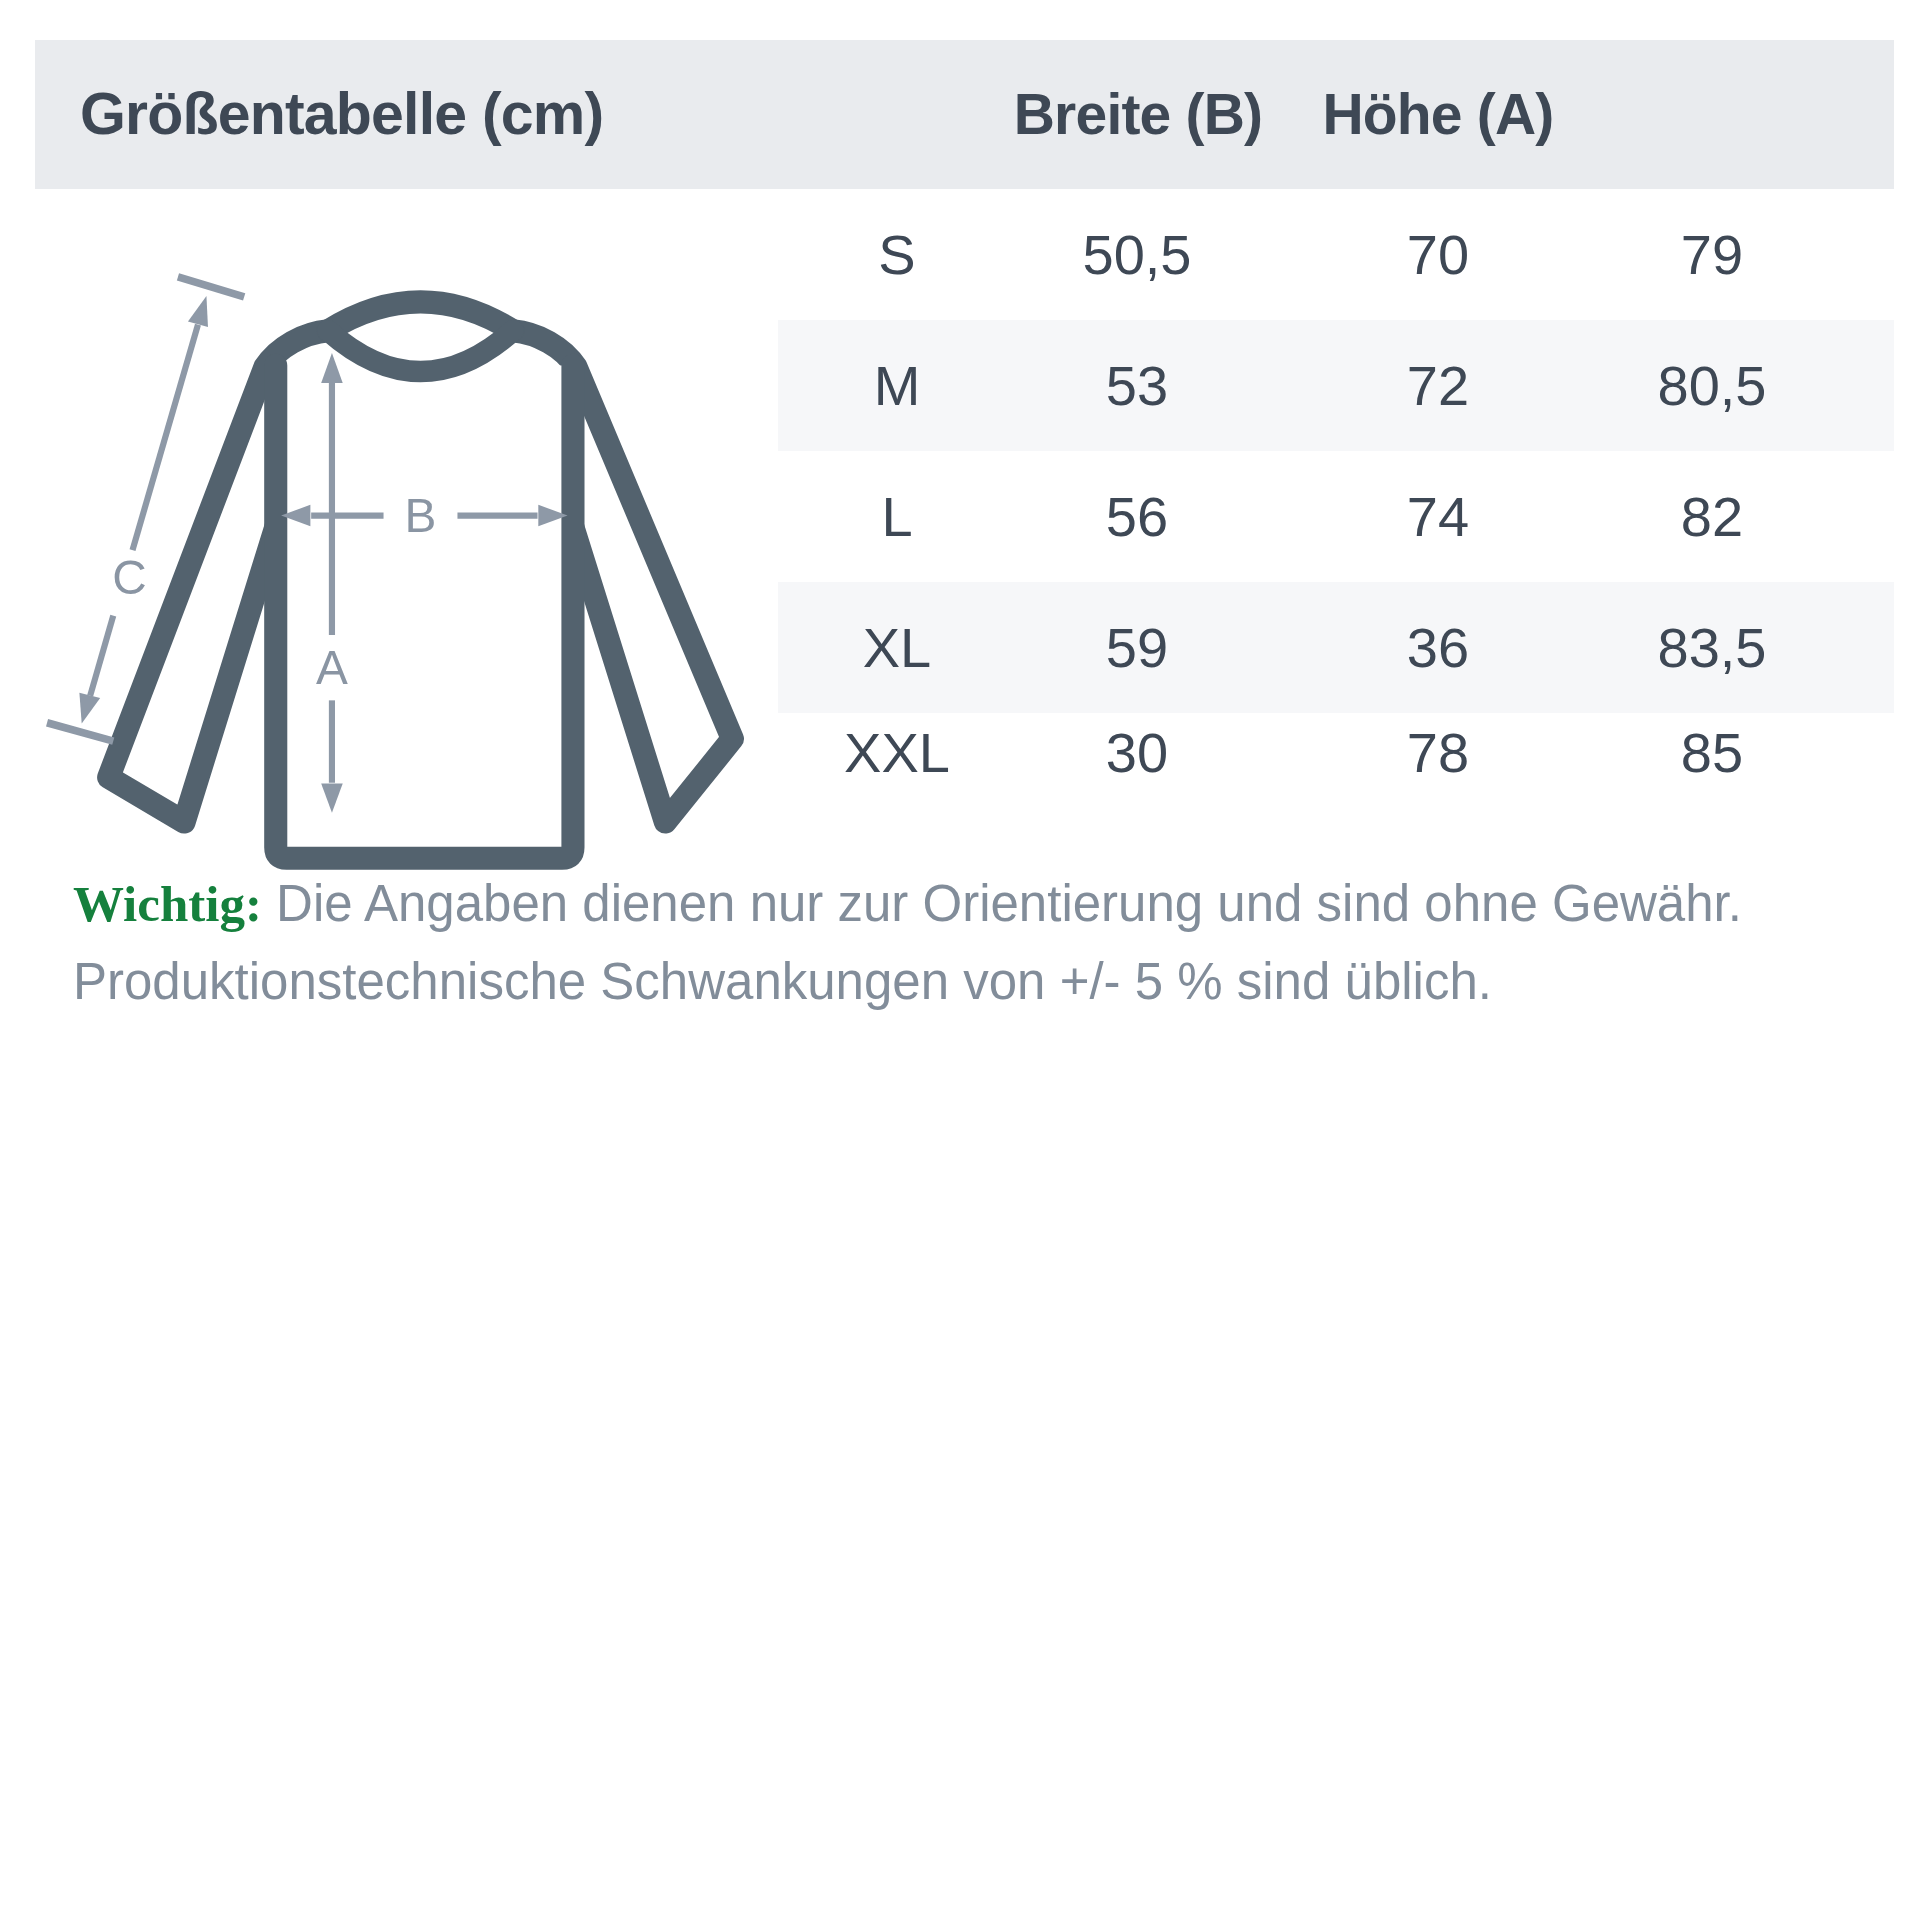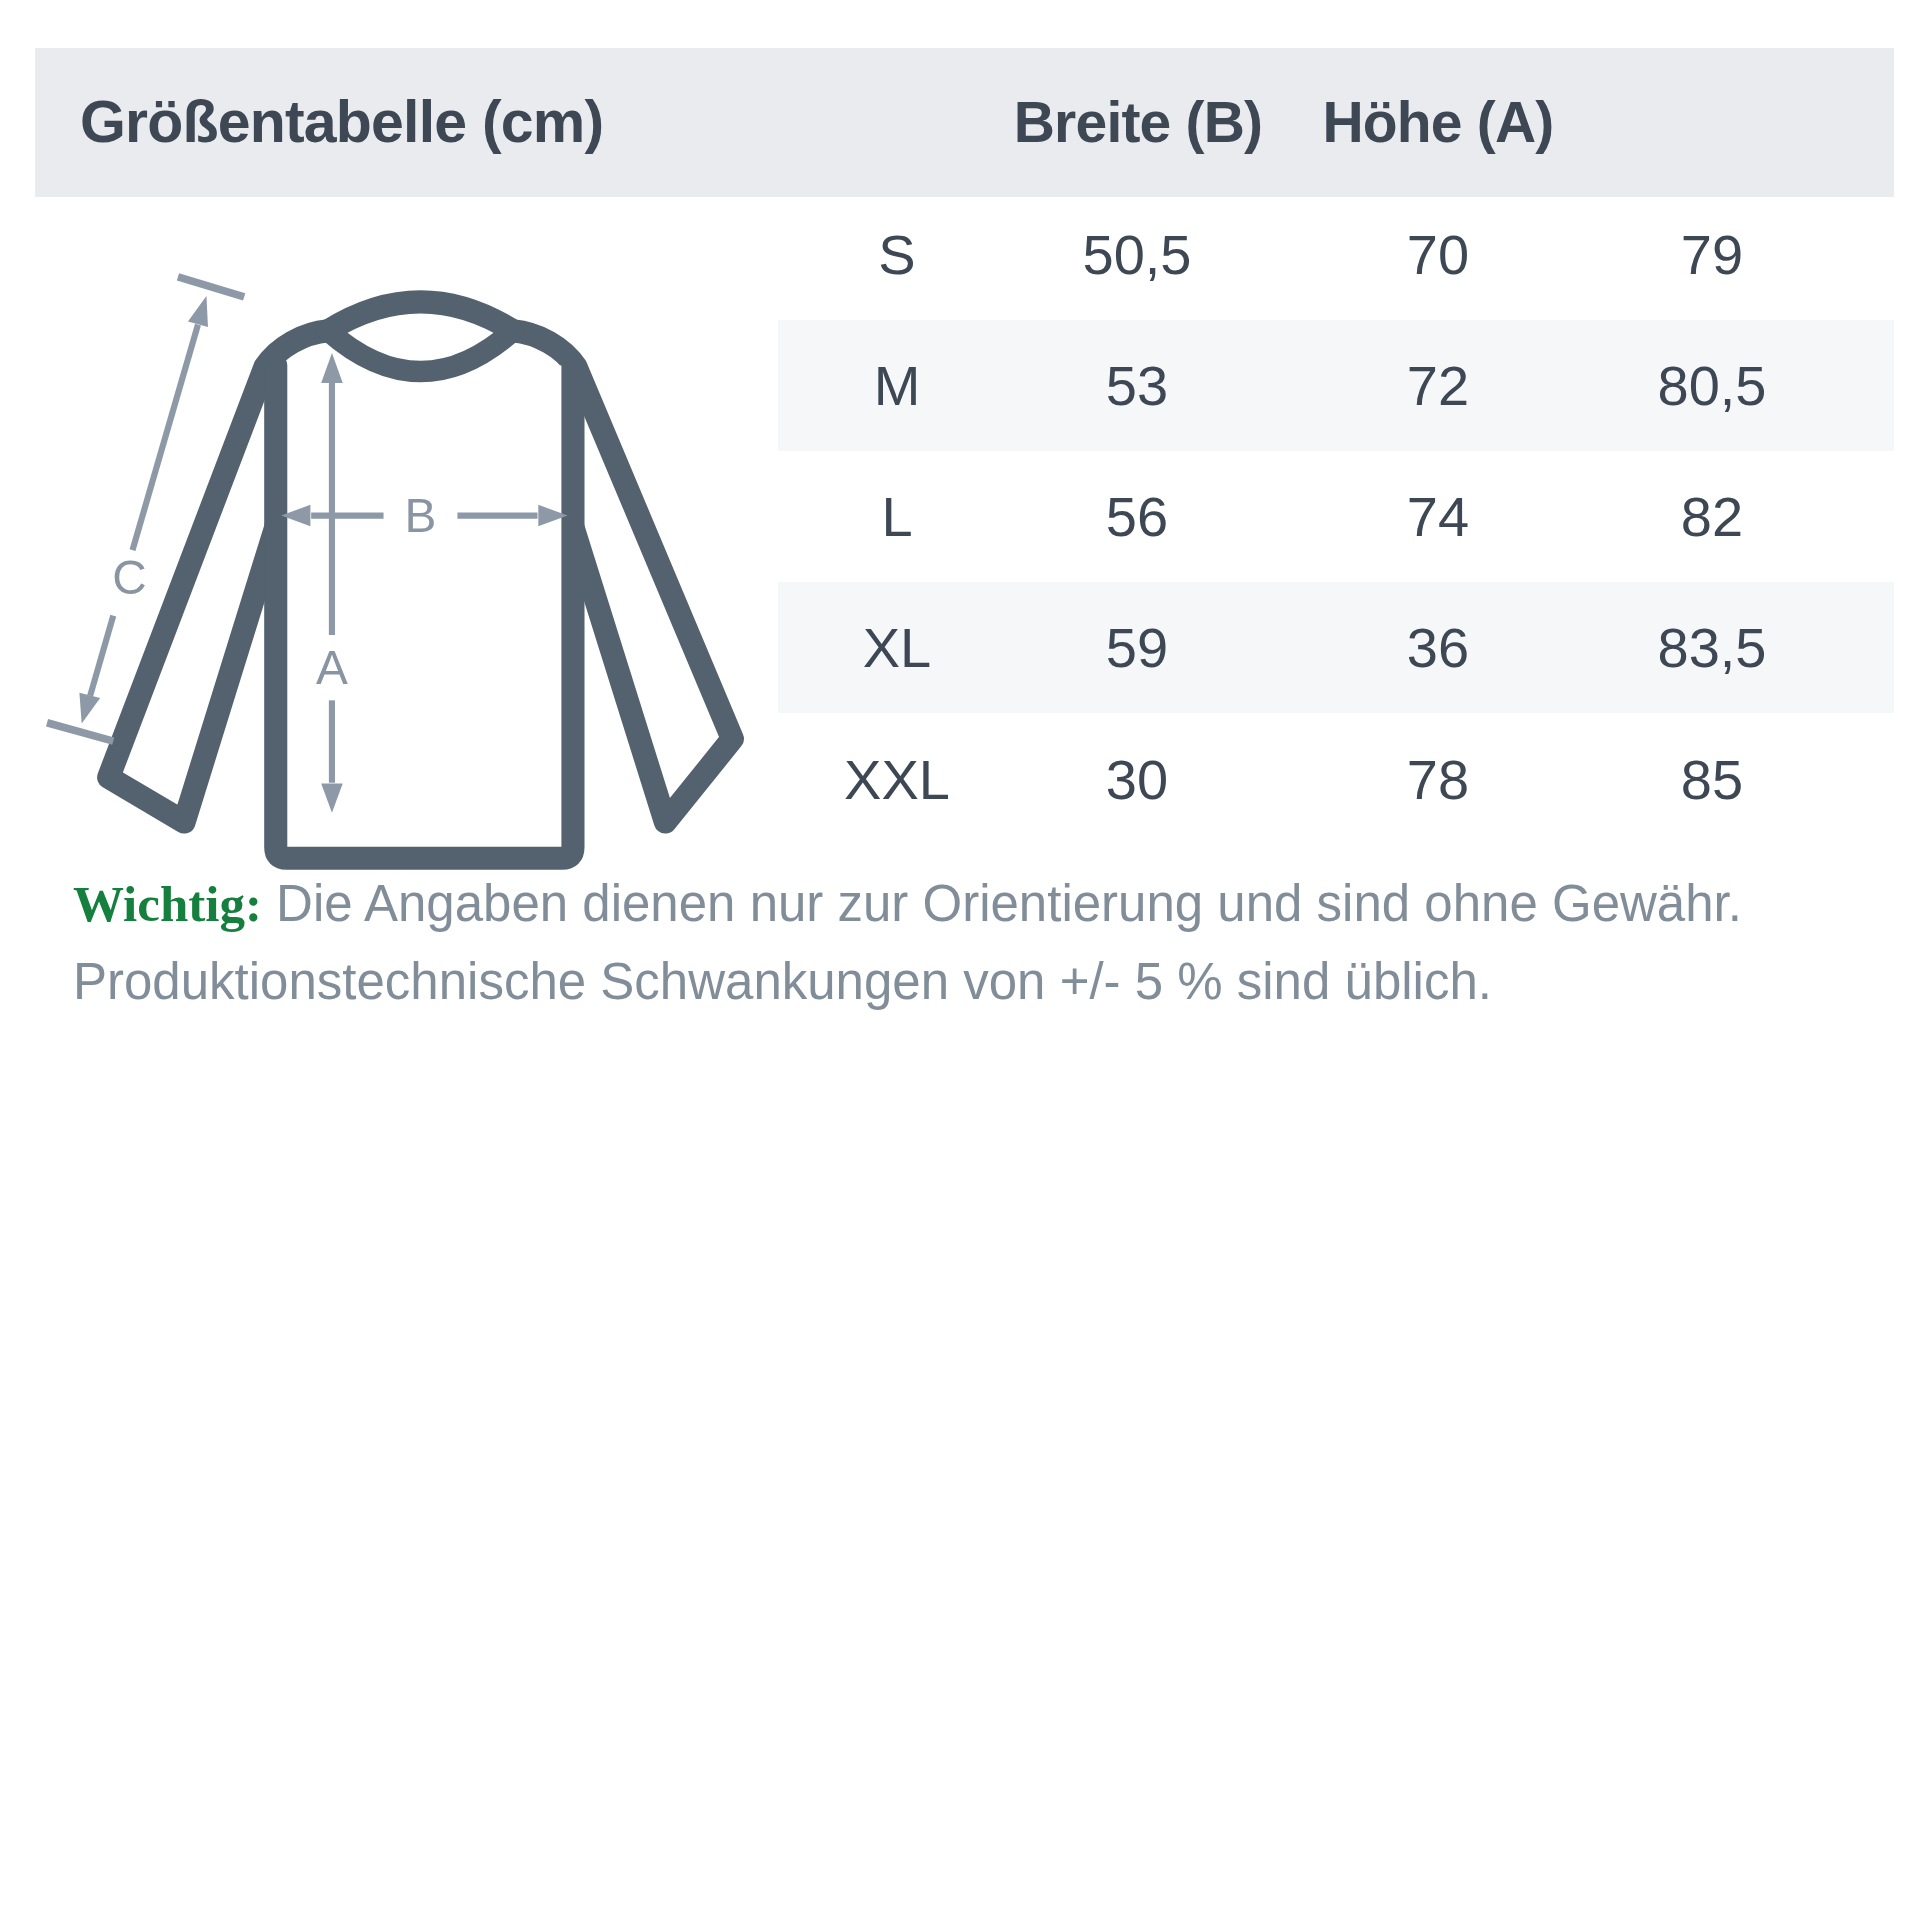--- a/index.html
+++ b/index.html
@@ -1,21 +1,21 @@
 <!DOCTYPE html>
 <html style="font-size:12.3px"><head>
 <meta charset="utf-8">
 <style>
   html,body{margin:0;padding:0;background:#ffffff;}
   .canvas{
     position:relative;width:1926px;height:1926px;background:#ffffff;
     font-family:"Liberation Sans",sans-serif;overflow:hidden;
   }
   .header-bar{
-    position:absolute;left:35px;top:48px;width:1859px;height:149px;
+    position:absolute;left:35px;top:40px;width:1859px;height:149px;
     background:#e9ebee;
   }
   .page-title{
     position:absolute;left:45px;top:0;height:149px;line-height:149px;
     font-size:59px;font-weight:bold;color:#3e4855;letter-spacing:-0.8px;white-space:nowrap;
   }
   .col-head{
     position:absolute;top:0;height:124px;line-height:149px;
     font-size:57px;font-weight:bold;color:#3e4855;letter-spacing:-0.8px;
     transform:translateX(-50%);white-space:nowrap;
@@ -72,21 +72,21 @@
     <div class="cell c1">56</div>
     <div class="cell c2">74</div>
     <div class="cell c3">82</div>
   </div>
   <div class="size-row striped" style="top:582px">
     <div class="cell c0">XL</div>
     <div class="cell c1">59</div>
     <div class="cell c2">36</div>
     <div class="cell c3">83,5</div>
   </div>
-  <div class="size-row" style="top:714px">
+  <div class="size-row" style="top:687px">
     <div class="cell c0">XXL</div>
     <div class="cell c1">30</div>
     <div class="cell c2">78</div>
     <div class="cell c3">85</div>
   </div>
 
   <svg class="shirt-diagram" viewBox="0 0 1000 900">
 
     <path d="M380,175 C348,178 315,196 298,222 L95,755 L193,813 L312,430" fill="#ffffff" stroke="#53626e" stroke-width="30" stroke-linejoin="round" stroke-linecap="round"></path>
     <path d="M620,175 C652,178 685,196 702,222 L905,705 L818,813 L698,430" fill="#ffffff" stroke="#53626e" stroke-width="30" stroke-linejoin="round" stroke-linecap="round"></path>

